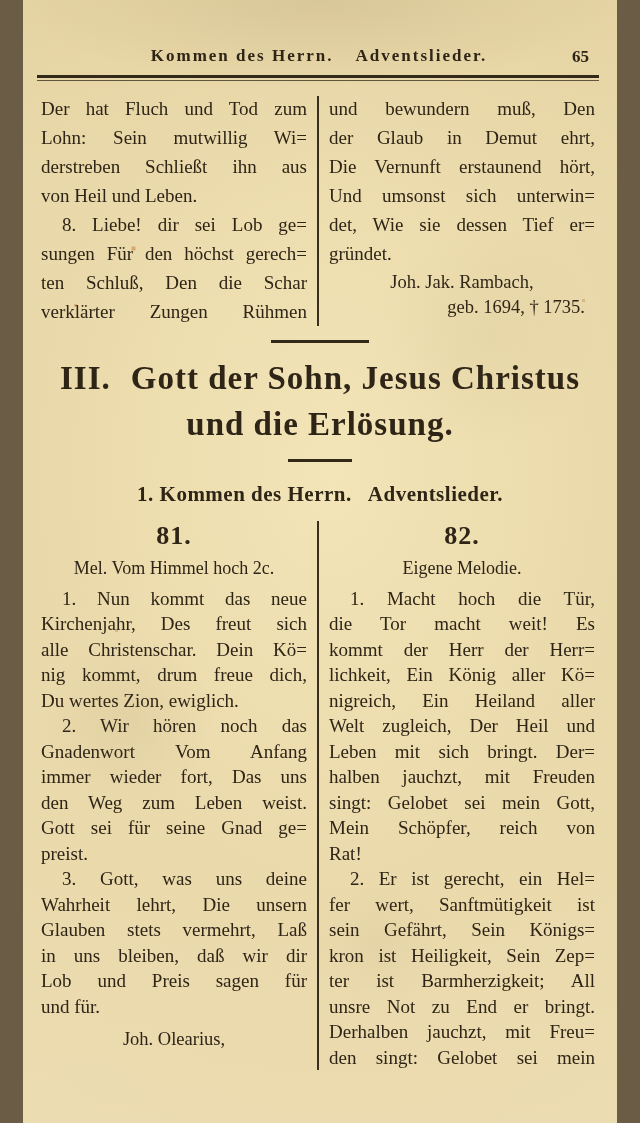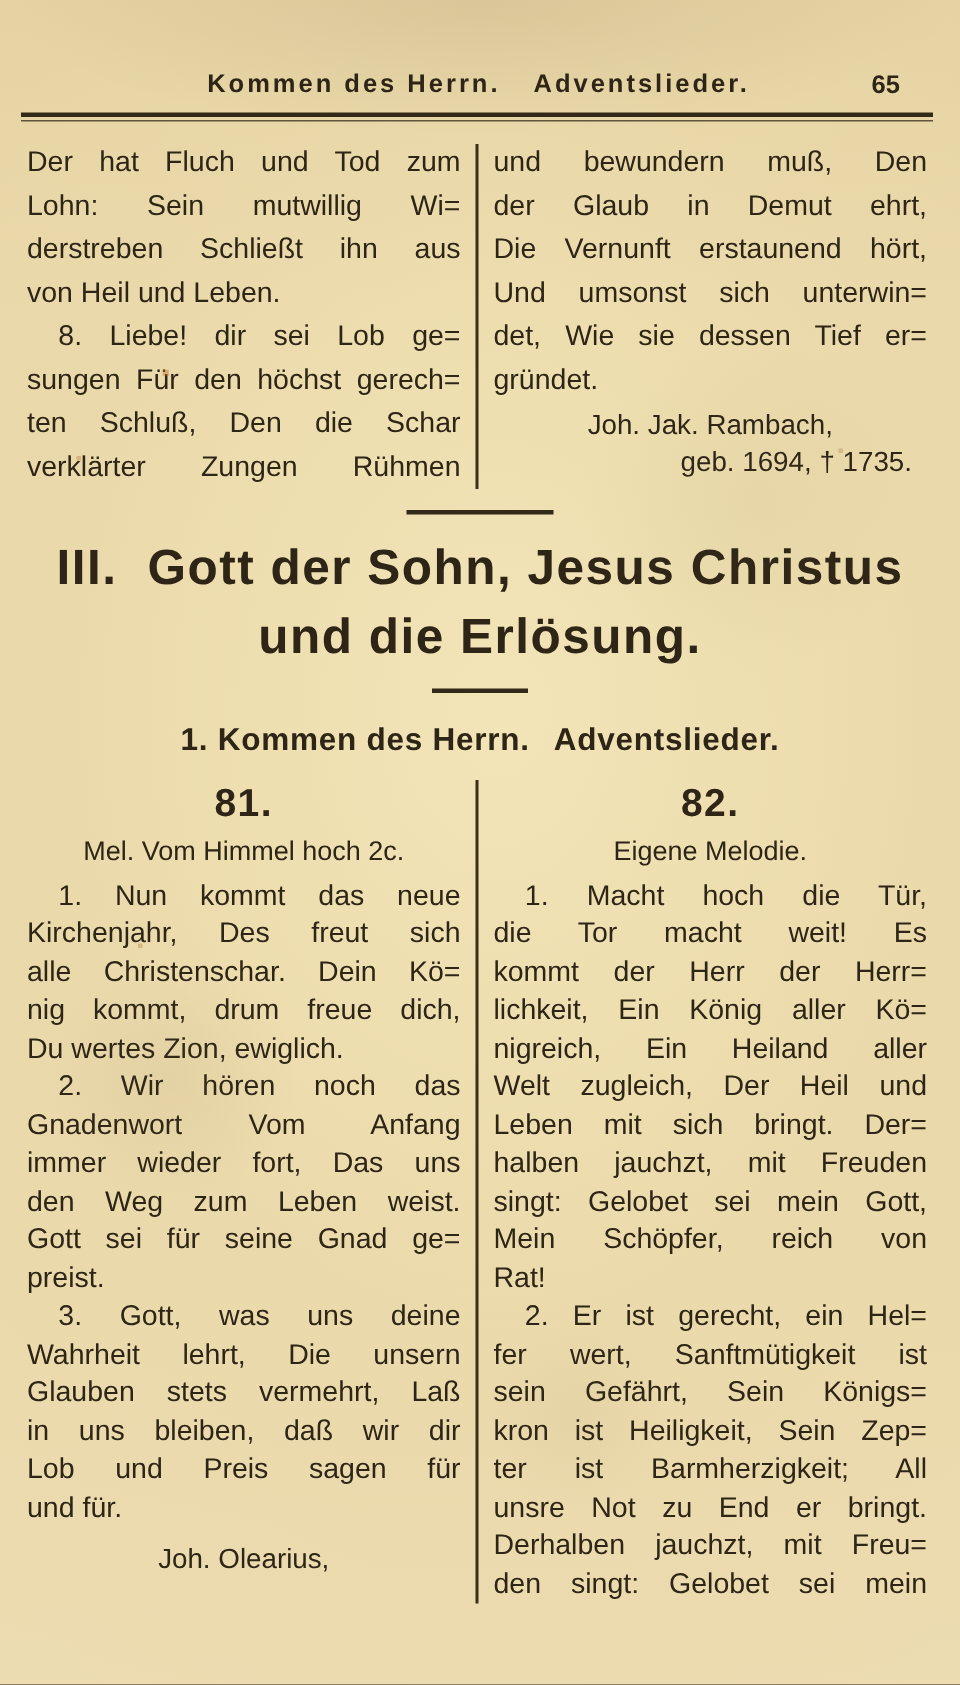--- a/index.html
+++ b/index.html
@@ -1,42 +1,42 @@
 <!DOCTYPE html>
 <html><head>
 <meta charset="utf-8">
 <style>
   html,body{margin:0;padding:0;background:#6b5d45;}
   .page{
     position:relative;
-    width:640px;height:1123px;
+    width:594px;height:1123px;
     margin:0 auto;
     overflow:hidden;
-    font-family:Liberation Sans, sans-serif;
+    font-family:Liberation Serif, serif;
     color:#2e2517;
     background:
       radial-gradient(ellipse 90% 70% at 52% 42%, rgba(243,230,185,.9) 0%, rgba(234,217,170,.6) 55%, rgba(0,0,0,0) 100%),
       linear-gradient(180deg,#e3d1a0 0%, #e9d8a9 18%, #ead9ab 70%, #ecdcb1 100%);
   }
   .texture{
     position:absolute;inset:0;pointer-events:none;
     background:
       radial-gradient(circle 120px at 18% 64%, rgba(120,100,55,.07), rgba(0,0,0,0) 70%),
       radial-gradient(circle 160px at 78% 30%, rgba(120,100,55,.06), rgba(0,0,0,0) 70%),
       radial-gradient(circle 90px at 60% 84%, rgba(120,100,55,.05), rgba(0,0,0,0) 70%),
       radial-gradient(ellipse 50% 8% at 50% 0%, rgba(90,70,35,.10), rgba(0,0,0,0) 100%);
   }
   .speckles{position:absolute;left:0;top:0;width:1px;height:1px;background:transparent;
     box-shadow:110px 248px 0 1.5px rgba(190,110,40,.45), 52px 305px 0 1px rgba(190,110,40,.35),
                93px 630px 0 1px rgba(170,100,40,.3), 560px 300px 0 1px rgba(160,110,50,.3);}
 
   .running-head{position:relative;margin:46px 22px 0 20px;text-align:center;
     font-size:17px;font-weight:bold;letter-spacing:2px;}
   .running-head .gap{display:inline-block;width:22px;}
-  .page-number{position:absolute;right:18px;top:1px;letter-spacing:0;}
+  .page-number{position:absolute;right:6px;top:1px;letter-spacing:0;}
   .head-rule{margin:9px 18px 0 14px;height:2px;border-top:3px solid #332919;border-bottom:1px solid rgba(51,41,25,.75);}
 
   .twocol{display:flex;margin:13px 22px 0 18px;}
   .twocol .col{flex:1 1 0;min-width:0;}
   .col-divider{width:2px;background:#3a2f1d;margin:2px 10px 0 10px;}
 
   .bodytext{font-size:19px;line-height:29px;text-align:justify;}
   .line{text-align:justify;text-align-last:justify;}
   .line.last{text-align-last:left;}
   .para.indent .line:first-child{text-indent:1.1em;}

